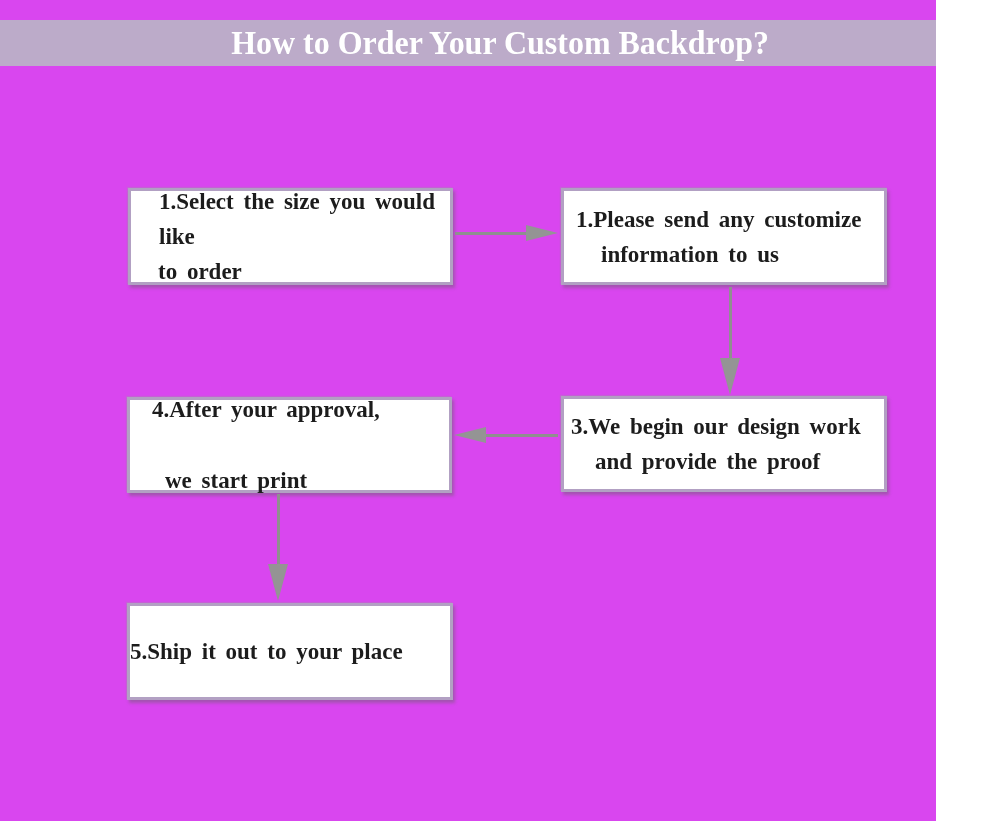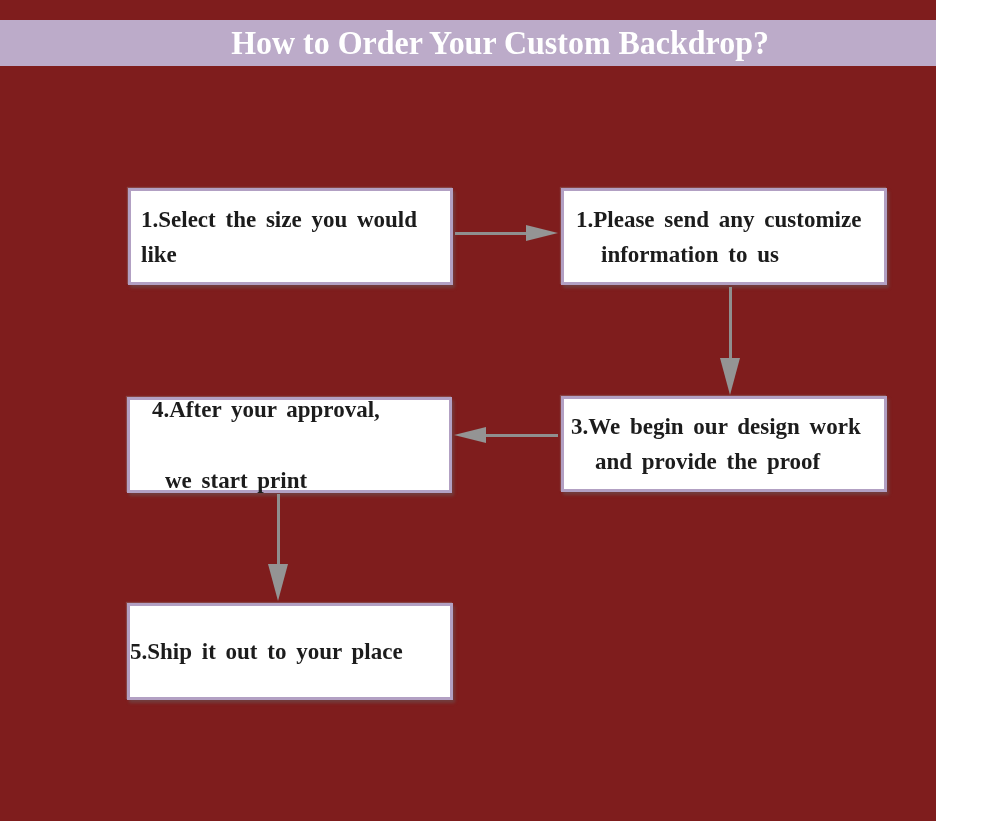--- a/index.html
+++ b/index.html
@@ -2,21 +2,21 @@
 <html><head>
 <meta charset="utf-8">
 <style>
   html, body { margin: 0; padding: 0; }
   body { font-family: "Liberation Serif", serif; }
 
   .page {
     position: relative;
     width: 936px;
     height: 821px;
-    background: #7f1d1d;
+    background: #d946ef;
     overflow: hidden;
   }
 
   
   .banner {
     position: absolute;
     left: 0;
     top: 20px;
     width: 1000px;
     height: 46px;
@@ -50,21 +50,21 @@
     line-height: 35px;
     word-spacing: 4px;
     box-sizing: border-box;
   }
   .step-1 { left: 128px; top: 188px; width: 325px; height: 97px; }
   .step-2 { left: 561px; top: 188px; width: 326px; height: 97px; }
   .step-3 { left: 561px; top: 396px; width: 326px; height: 96px; font-family: Liberation Serif, serif; }
   .step-4 { left: 127px; top: 397px; width: 325px; height: 96px; }
   .step-5 { left: 127px; top: 603px; width: 326px; height: 97px; text-align: left; }
 
-  .step-1 .l1 { padding-left: 10px; }
+  .step-1 .l1 { padding-left: 28px; }
   .step-1 .l2 { padding-left: 27px; }
   .step-2 .l1 { padding-left: 12px; }
   .step-2 .l2 { padding-left: 37px; }
   .step-3 .l1 { padding-left: 7px;  }
   .step-3 .l2 { padding-left: 7px; margin-left: 24px;  }
   .step-4 .l1 { padding-left: 22px; }
   .step-4 .l2 { padding-left: 35px; margin-top: 36px; }
 
   
   .arrow { position: absolute; }
@@ -111,20 +111,21 @@
 <body>
 
 <div class="page">
 
   <div class="banner">
     <span class="banner-title">How to Order Your Custom Backdrop?</span>
   </div>
 
   <div class="box step-1">
     <div class="l1">1.Select the size you would like</div>
+    <div class="l2">to order</div>
   </div>
 
   <div class="box step-2">
     <div class="l1">1.Please send any customize</div>
     <div class="l2">information to us</div>
   </div>
 
   <div class="box step-3">
     <div class="l1">3.We begin our design work</div>
     <div class="l2">and provide the proof</div>

